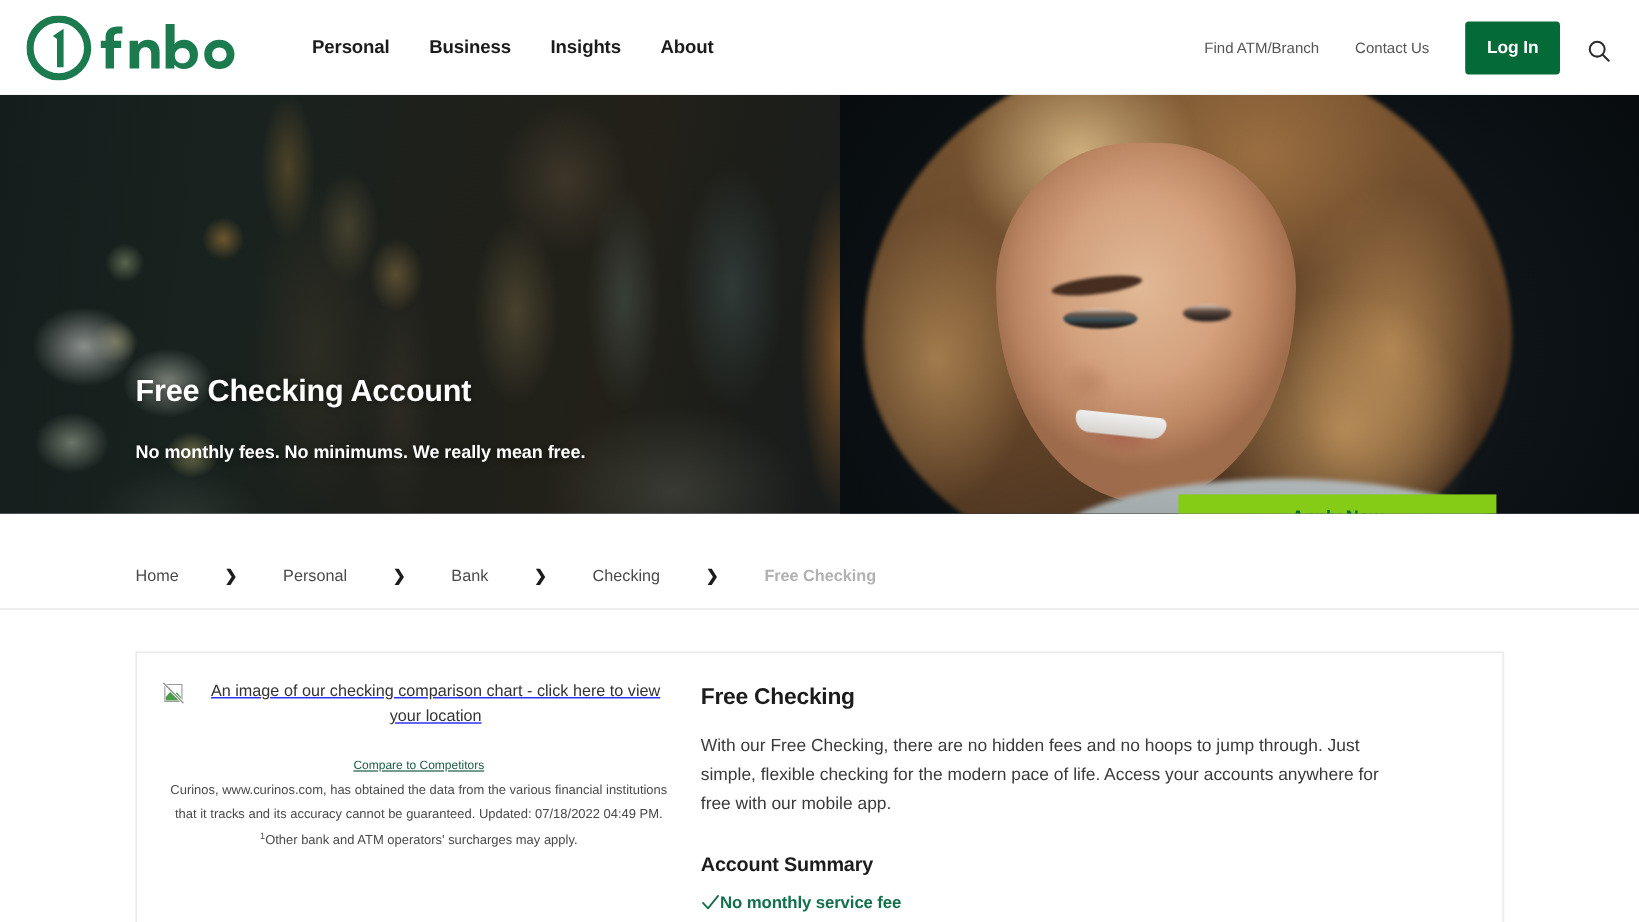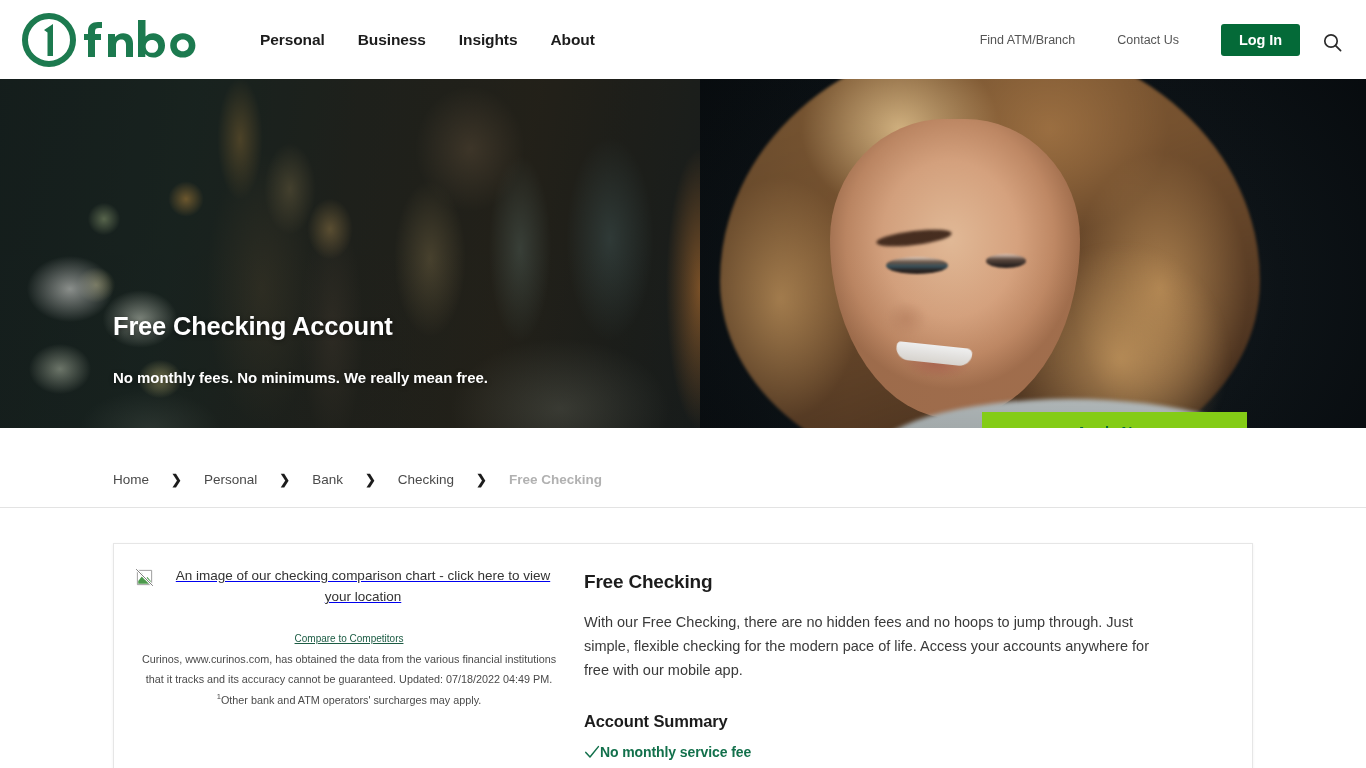--- a/index.html
+++ b/index.html
@@ -51,38 +51,38 @@
     white-space: nowrap;
   }
 
   .utilnav {
     position: absolute;
     right: 66px;
     top: 0;
     height: 79px;
     display: flex;
     align-items: center;
-    gap: 16px;
+    gap: 4px;
   }
   .utilnav .ulink {
     font-size: 12.5px;
     color: #555555;
     text-decoration: none;
     white-space: nowrap;
     margin-right: 26px;
   }
   .loginbtn {
     background: #046a38;
     color: #ffffff;
     font-size: 14.5px;
     font-weight: bold;
     border: none;
     border-radius: 3px;
     padding: 0 18px;
-    height: 32px;
+    height: 44px;
     line-height: 32px;
     cursor: pointer;
     font-family: "Liberation Sans", sans-serif;
     letter-spacing: -0.1px;
   }
   .searchbtn {
     position: absolute;
     right: 20px;
     top: 28px;
     width: 28px;
@@ -283,21 +283,21 @@
     height: 56px;
     background: #ffffff;
     border-bottom: 1px solid #e3e3e3;
     display: flex;
     align-items: center;
   }
   .crumbs {
     margin-left: 113px;
     display: flex;
     align-items: center;
-    gap: 0;
+    gap: 16px;
   }
   .crumbs a {
     font-size: 13.5px;
     color: #4a4a4a;
     text-decoration: none;
     white-space: nowrap;
   }
   .crumbs .current {
     font-size: 13.5px;
     color: #b1b1b1;

